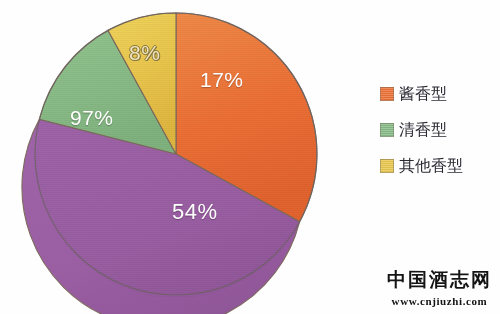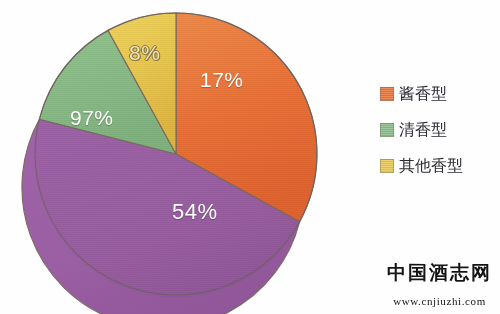--- a/index.html
+++ b/index.html
@@ -118,25 +118,25 @@
   }
   #watermark-cn {
     font-size: 19px;
     font-weight: bold;
     color: #141414;
     font-family: Liberation Serif, serif;
     letter-spacing: 2px;
   }
   #watermark-url {
     font-size: 11px;
-    font-weight: normal;
+    font-weight: bold;
     color: #141414;
     font-family: "Liberation Serif", "DejaVu Serif", serif;
     letter-spacing: 0.6px;
-    margin-top: 14px;
+    margin-top: 7px;
   }
 </style>
 </head>
 <body>
 
 <div id="page">
 
   <div id="chart-area">
 
     <svg id="pie-svg" width="345" height="314" viewBox="0 0 345 314">

